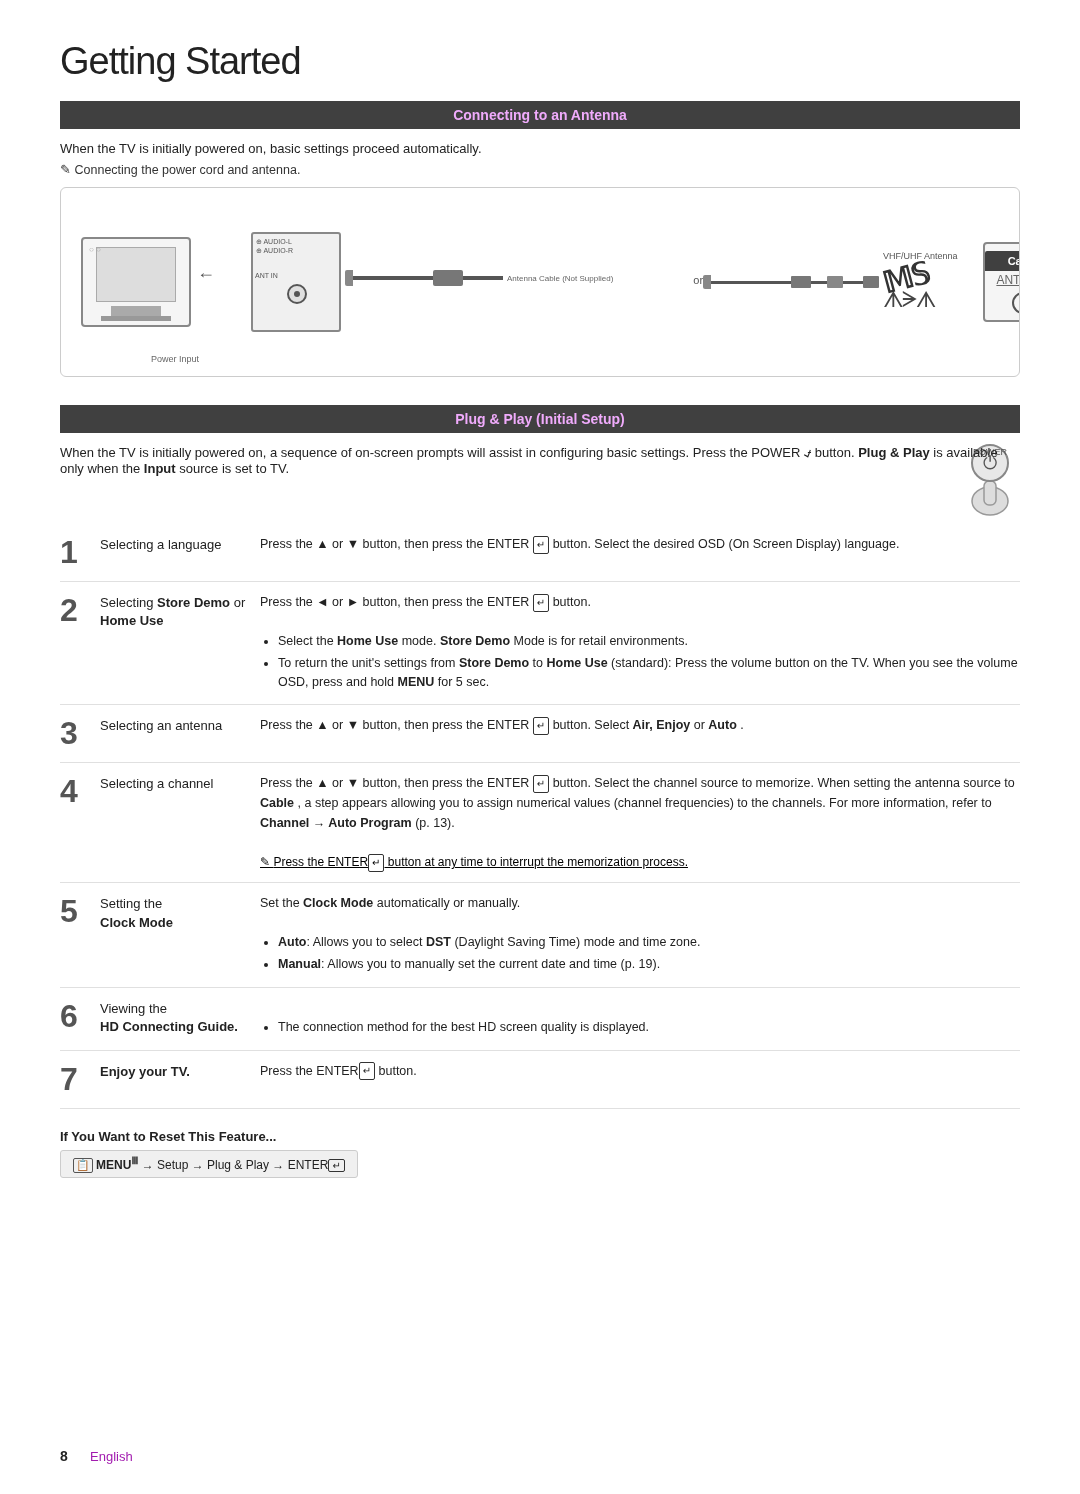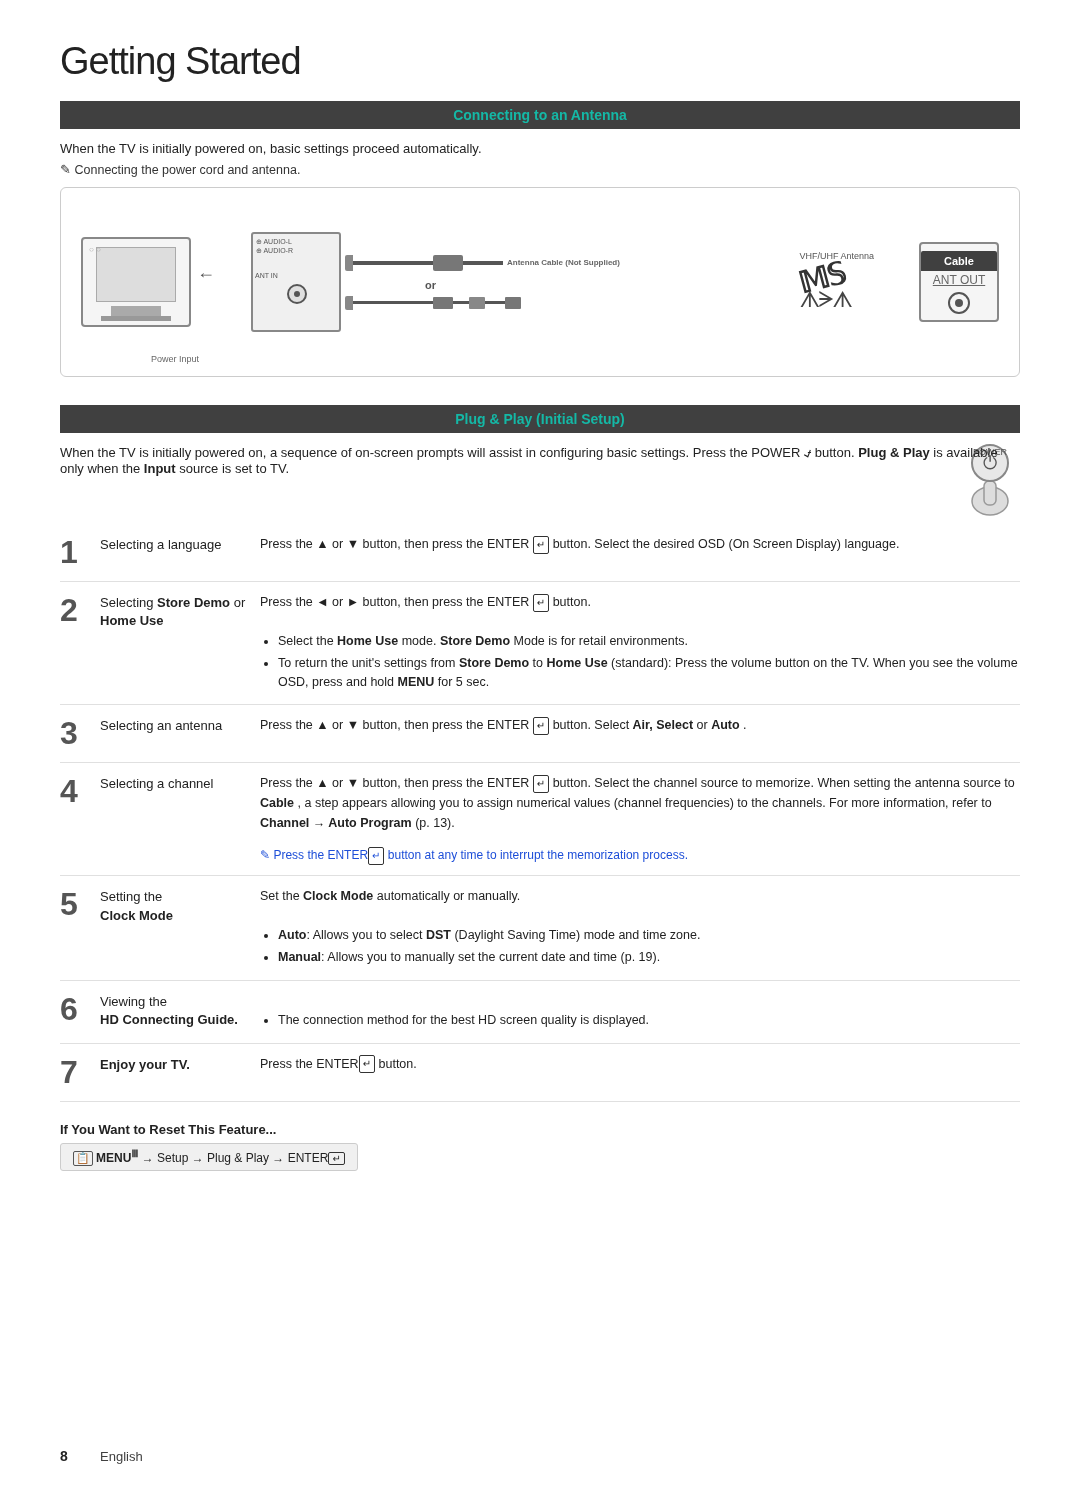--- a/index.html
+++ b/index.html
@@ -14,21 +14,21 @@
     }
     h1 {
       font-size: 38px;
       font-weight: 300;
       color: #222;
       margin-bottom: 18px;
       letter-spacing: -1px;
     }
     .section-header {
       background: #404040;
-      color: #14b8a6;
+      color: #f0abfc;
       text-align: center;
       font-size: 14px;
       font-weight: bold;
       padding: 6px 0;
       margin-bottom: 12px;
     }
     .intro-text {
       font-size: 13px;
       margin-bottom: 6px;
     }
@@ -243,22 +243,23 @@
       border-radius: 2px;
       padding: 0 3px;
       font-size: 10px;
       vertical-align: middle;
     }
     .note-small::before {
       content: "✎ ";
     }
     .note-small {
       font-size: 12px;
-      color: #1d4ed8;
-      margin-top: 13px;
+      color: #000000;
+      margin-top: 20px;
+      text-decoration: underline;
     }
     .menu-icon {
       display: inline-block;
       font-size: 11px;
       border: 1px solid #555;
       padding: 0 2px;
       border-radius: 2px;
     }
   </style>
 </head>
@@ -288,21 +289,21 @@
       <div class="connector-panel">
         <div style="font-size:7px;color:#555;padding:3px 3px 0 3px;line-height:1.3;">
           ⊕ AUDIO-L<br>⊕ AUDIO-R
         </div>
         <div class="ant-in-label">ANT IN</div>
         <div class="connector-circle">
           <div class="connector-dot"></div>
         </div>
       </div>
 
-      <div style="position:relative;flex:1;height:110px;display:flex;flex-direction:column;justify-content:center;align-items:flex-start;margin:0 4px;font-weight:bold;">
+      <div style="position:relative;flex:1;height:110px;display:flex;justify-content:center;align-items:center;margin:0 4px;">
 
         <div style="display:flex;align-items:center;margin-bottom:8px;">
           <div style="width:8px;height:16px;background:#888;border-radius:2px 0 0 2px;"></div>
           <div style="width:80px;height:4px;background:#555;"></div>
           <div style="width:30px;height:16px;background:#777;border-radius:2px;"></div>
           <div style="width:40px;height:4px;background:#555;"></div>
           <div style="font-size:8px;color:#666;margin-left:4px;white-space:nowrap;">Antenna Cable (Not Supplied)</div>
         </div>
 
         <div style="font-size:11px;color:#555;margin-left:80px;margin-bottom:5px;">or</div>
@@ -399,21 +400,21 @@
       </td>
     </tr>
 
     <tr class="step-row">
       <td class="step-number">3</td>
       <td class="step-title">Selecting an antenna</td>
       <td class="step-desc">
         <span>Press the ▲ or ▼ button, then press the ENTER</span>
         <span class="enter-icon">↵</span>
         <span>button. Select </span>
-        <span class="bold">Air, Select</span>
+        <span class="bold">Air, Enjoy</span>
         <span> or </span>
         <span class="bold">Auto</span>
         <span>.</span>
       </td>
     </tr>
 
     <tr class="step-row">
       <td class="step-number">4</td>
       <td class="step-title">Selecting a channel</td>
       <td class="step-desc">
@@ -471,13 +472,13 @@
   <div class="reset-section">
     <div class="reset-title">If You Want to Reset This Feature...</div>
     <div class="menu-path">
       <span class="menu-icon">📋</span>
       <span class="bold">MENU</span><span style="font-size:10px;vertical-align:super;font-weight:bold;">Ⅲ</span> → Setup → Plug &amp; Play → ENTER<span class="enter-icon">↵</span>
     </div>
   </div>
 </div>
 
 <div style="position:absolute;bottom:30px;left:60px;font-size:14px;font-weight:bold;">8</div>
-<div style="position:absolute;bottom:30px;left:100px;font-size:13px;color:#404040;">English</div>
+<div style="position:absolute;bottom:30px;left:90px;font-size:13px;color:#a21caf;">English</div>
 
 </body></html>

